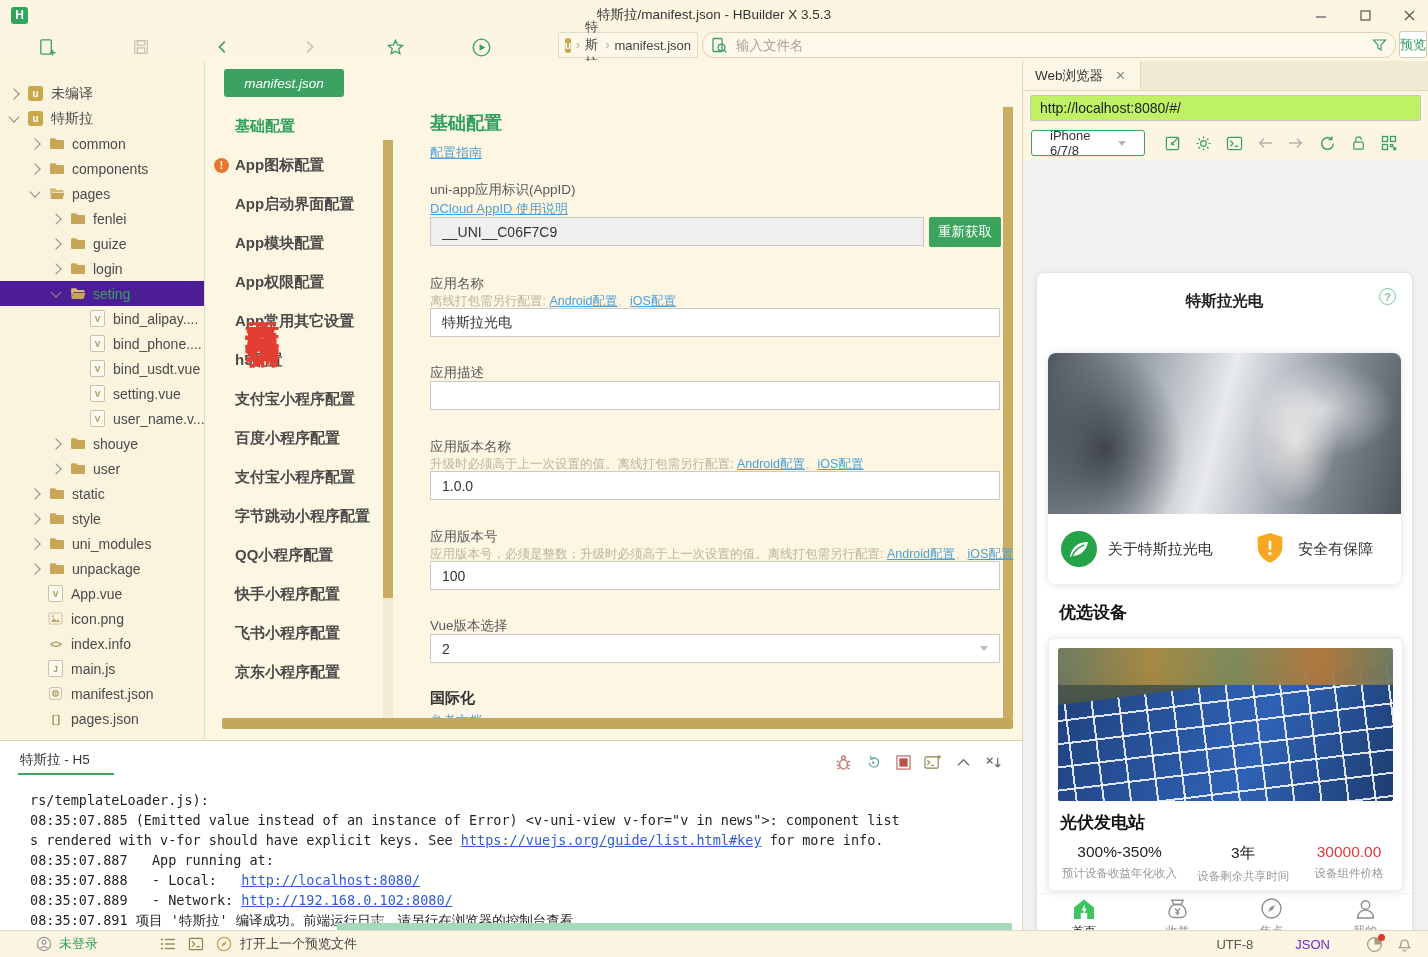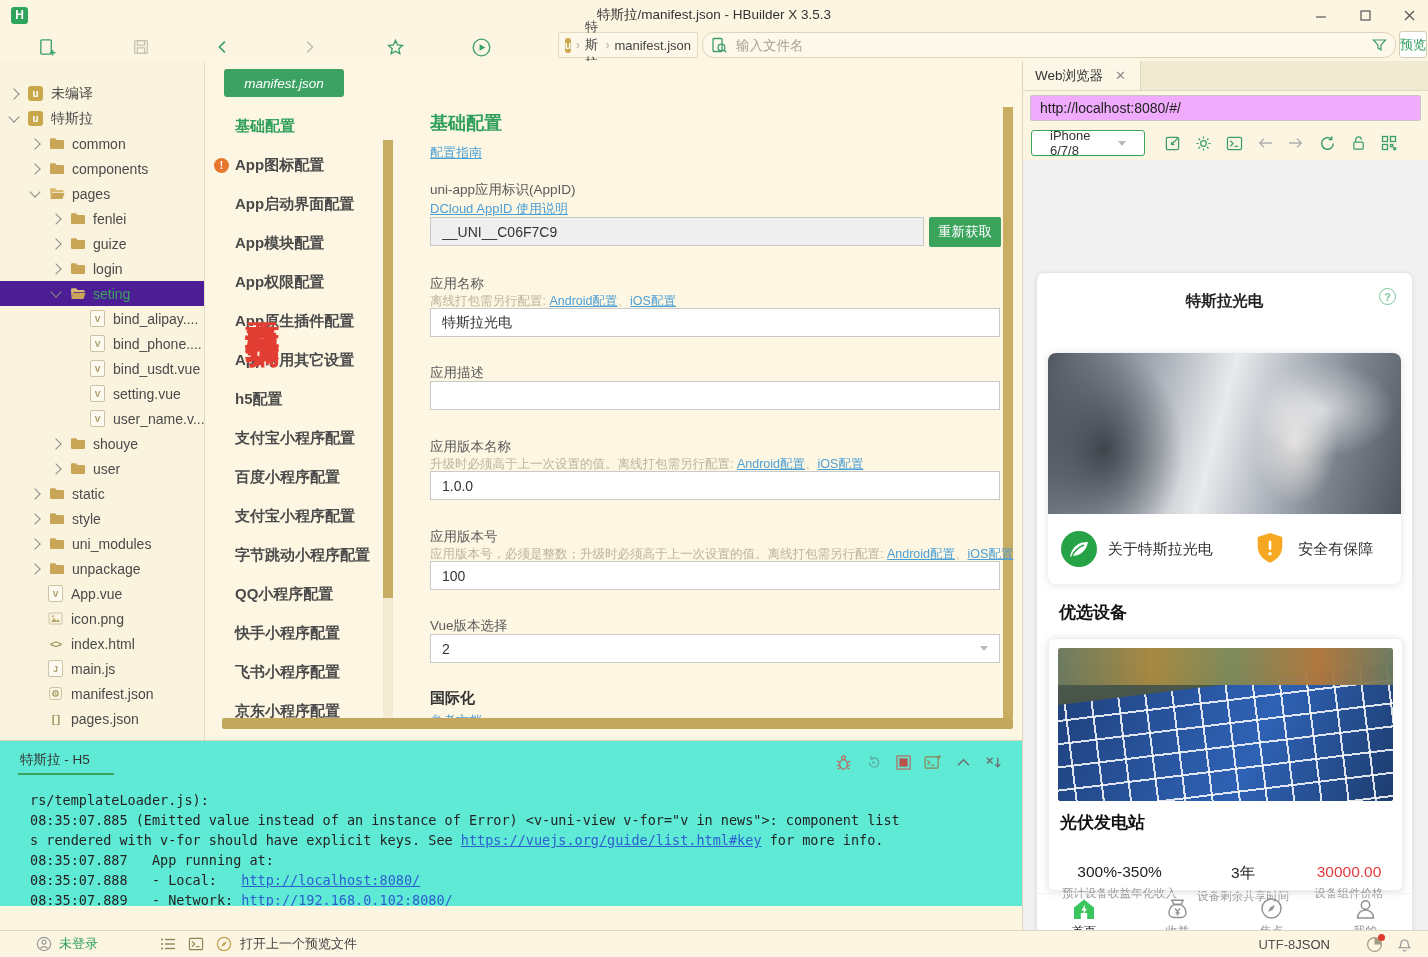--- a/index.html
+++ b/index.html
@@ -91,21 +91,21 @@
   .f-doc{position:absolute;left:225px;top:650px;}
 
   
   .rpanel{position:absolute;left:1022px;top:61px;width:406px;height:869px;border-left:1px solid #DCD4BA;
           box-sizing:border-box;background:#F1F1F1;}
   .rp-tabs{height:29px;background:#F1EAD2;border-bottom:1px solid #E0D8BF;display:flex;}
   .rp-tab{width:118px;height:29px;background:#FBF6E6;border-right:1px solid #E0D8BF;display:flex;align-items:center;
           padding:0 12px;box-sizing:border-box;font-size:13.5px;color:#333;}
   .rp-close{margin-left:12px;color:#8a8a8a;font-size:13px;}
   .rp-url{height:34px;background:#FBF5E2;display:flex;align-items:center;padding:0 7px;}
-  .rp-url input{width:100%;height:26px;border:1px solid #C6C6C6;border-radius:2px;background:#f0abfc;font-size:14px;
+  .rp-url input{width:100%;height:26px;border:1px solid #C6C6C6;border-radius:2px;background:#bef264;font-size:14px;
                 color:#222;padding:12px 9px;box-sizing:border-box;outline:none;font-family:"Liberation Sans",sans-serif;}
   .rp-dev{height:36px;background:#FBF5E2;display:flex;align-items:center;padding:0 8px;border-bottom:1px solid #E3DBC3;}
   .dev-sel{width:114px;height:26px;border:1px solid #3AA45D;border-radius:3px;background:#fff;display:flex;
            align-items:center;padding:0 18px;box-sizing:border-box;font-size:13px;color:#333;}
   .dev-ic{width:30px;display:flex;align-items:center;justify-content:center;color:#3A9E68;margin-left:1px;}
   .dev-ic.gray{color:#ABABAB;}
   .preview{position:absolute;left:0;top:99px;right:0;bottom:0;background:#F1F1F1;}
   .phone{position:absolute;left:13px;top:112px;width:377px;height:670px;background:#fff;border:1px solid #E4E4E4;
          border-radius:8px;box-shadow:0 1px 5px rgba(0,0,0,.08);box-sizing:border-box;}
   .ph-title{position:absolute;left:0;right:0;top:18px;text-align:center;font-size:15.5px;font-weight:bold;color:#222;}
@@ -128,29 +128,29 @@
     background:linear-gradient(180deg,#8f9b8a 0%,#717f6a 14%,#4c584c 22%,#37413a 100%);}
   .prod-img:before{content:"";position:absolute;left:-40px;right:-40px;top:24%;bottom:-25%;transform:rotate(-7deg);
     background:repeating-linear-gradient(90deg,rgba(255,255,255,.85) 0 2px,transparent 2px 27px),
                repeating-linear-gradient(0deg,rgba(255,255,255,.85) 0 2px,transparent 2px 23px),
                linear-gradient(120deg,#1d3c74,#2f62b5 55%,#173057);}
   .prod-img:after{content:"";position:absolute;left:0;right:0;top:0;height:24%;opacity:.95;
     background:linear-gradient(90deg,#6c7a5f,#a9893f 28%,#7d8a5b 52%,#b3773b 78%,#6c7a5f);}
   .prod-name{position:absolute;left:11px;top:172px;font-size:17px;font-weight:bold;color:#111;}
   .stats{position:absolute;left:0;right:0;top:204px;display:flex;}
   .stat{text-align:center;}
-  .stat .sv{font-size:15.5px;color:#222;margin-top:20px;}
+  .stat .sv{font-size:15.5px;color:#222;}
   .stat .sl{font-size:11.5px;color:#999;margin-top:5px;}
   .tabbar{position:absolute;left:0;right:0;top:620px;height:49px;border-top:1px solid #F1F1F1;display:flex;}
   .tbi{flex:1;display:flex;flex-direction:column;align-items:center;justify-content:center;color:#8f8f8f;font-size:12px;}
   .tbi .tlbl{margin-top:3px;}
   .tbi.active .tlbl{color:#333;}
 
   
-  .console{position:absolute;left:0;top:740px;width:1022px;height:166px;background:#5eead4;border-top:1px solid #D9D1B7;
+  .console{position:absolute;left:0;top:740px;width:1022px;height:216px;background:#ffffff;border-top:1px solid #D9D1B7;
            box-sizing:border-box;overflow:hidden;}
   .c-tab{position:absolute;left:20px;top:10px;font-size:13.5px;color:#333;}
   .c-underline{position:absolute;left:18px;top:32px;width:96px;height:2px;background:#3AA45D;}
   .c-icons{position:absolute;right:14px;top:11px;display:flex;align-items:center;}
   .c-ic{width:30px;height:20px;display:flex;align-items:center;justify-content:center;}
   .c-log{position:absolute;left:30px;top:49px;font-family:"DejaVu Sans Mono","Liberation Mono",monospace;
          font-size:13.5px;color:#242424;line-height:20px;white-space:pre;}
   .c-link{color:#2E5FD0;text-decoration:underline;cursor:pointer;}
   .c-strip{position:absolute;left:337px;top:182px;width:675px;height:7px;background:#A8D8BC;}
 
@@ -445,21 +445,21 @@
             <circle cx="5" cy="5.2" r="1" fill="#B7A668"></circle>
           </svg>
         </span>
         <span class="t-label">icon.png</span>
       </div>
       <div class="tree-row d1">
         <span class="chev none"></span>
         <span class="ticon">
           <span class="fi-txt">&lt;&gt;</span>
         </span>
-        <span class="t-label">index.html</span>
+        <span class="t-label">index.info</span>
       </div>
       <div class="tree-row d1">
         <span class="chev none"></span>
         <span class="ticon">
           <span class="fi-box">J</span>
         </span>
         <span class="t-label">main.js</span>
       </div>
       <div class="tree-row d1">
         <span class="chev none"></span>
@@ -497,24 +497,20 @@
 
           <span>App启动界面配置</span>
         </div>
         <div class="nav-item">
 
           <span>App模块配置</span>
         </div>
         <div class="nav-item">
 
           <span>App权限配置</span>
-        </div>
-        <div class="nav-item">
-
-          <span>App原生插件配置</span>
         </div>
         <div class="nav-item">
 
           <span>App常用其它设置</span>
         </div>
         <div class="nav-item">
 
           <span>h5配置</span>
         </div>
         <div class="nav-item">
@@ -847,21 +843,21 @@
         </svg>
     </span>
     <span class="sb-ic" style="margin-left:12px;">
       <svg width="16" height="16" viewBox="0 0 16 16" fill="none" stroke="#C5A253" stroke-width="1.3">
           <circle cx="8" cy="8" r="6.6"></circle>
           <path d="M10.8 5.2L9.1 8.9 5.2 10.8 7 7.1z" fill="#C5A253" stroke="none"></path>
         </svg>
     </span>
     <span style="margin-left:8px;color:#444;">打开上一个预览文件</span>
     <span style="margin-left:auto;color:#555;">UTF-8</span>
-    <span style="color:#404040;">JSON</span>
+    <span style="margin-left:42px;color:#6d28d9;">JSON</span>
     <span class="sb-ic" style="margin-left:36px;position:relative;">
       <svg width="17" height="17" viewBox="0 0 16 16">
           <circle cx="8" cy="8" r="6.5" fill="none" stroke="#A39B7E" stroke-width="1.2"></circle>
           <path d="M8 8V1.8A6.2 6.2 0 0 1 14.2 8z" fill="#A39B7E"></path>
         </svg>
       <span style="position:absolute;right:-2px;top:-2px;width:7px;height:7px;border-radius:50%;background:#E0392E;"></span>
     </span>
     <span class="sb-ic" style="margin-left:14px;margin-right:16px;">
       <svg width="15" height="16" viewBox="0 0 16 17" fill="none" stroke="#8f8f8f" stroke-width="1.2">
           <path d="M2.5 12.5h11c-1.1-1.1-1.7-2.2-1.7-4.5a3.8 3.8 0 0 0-7.6 0c0 2.3-.6 3.4-1.7 4.5z"></path>

